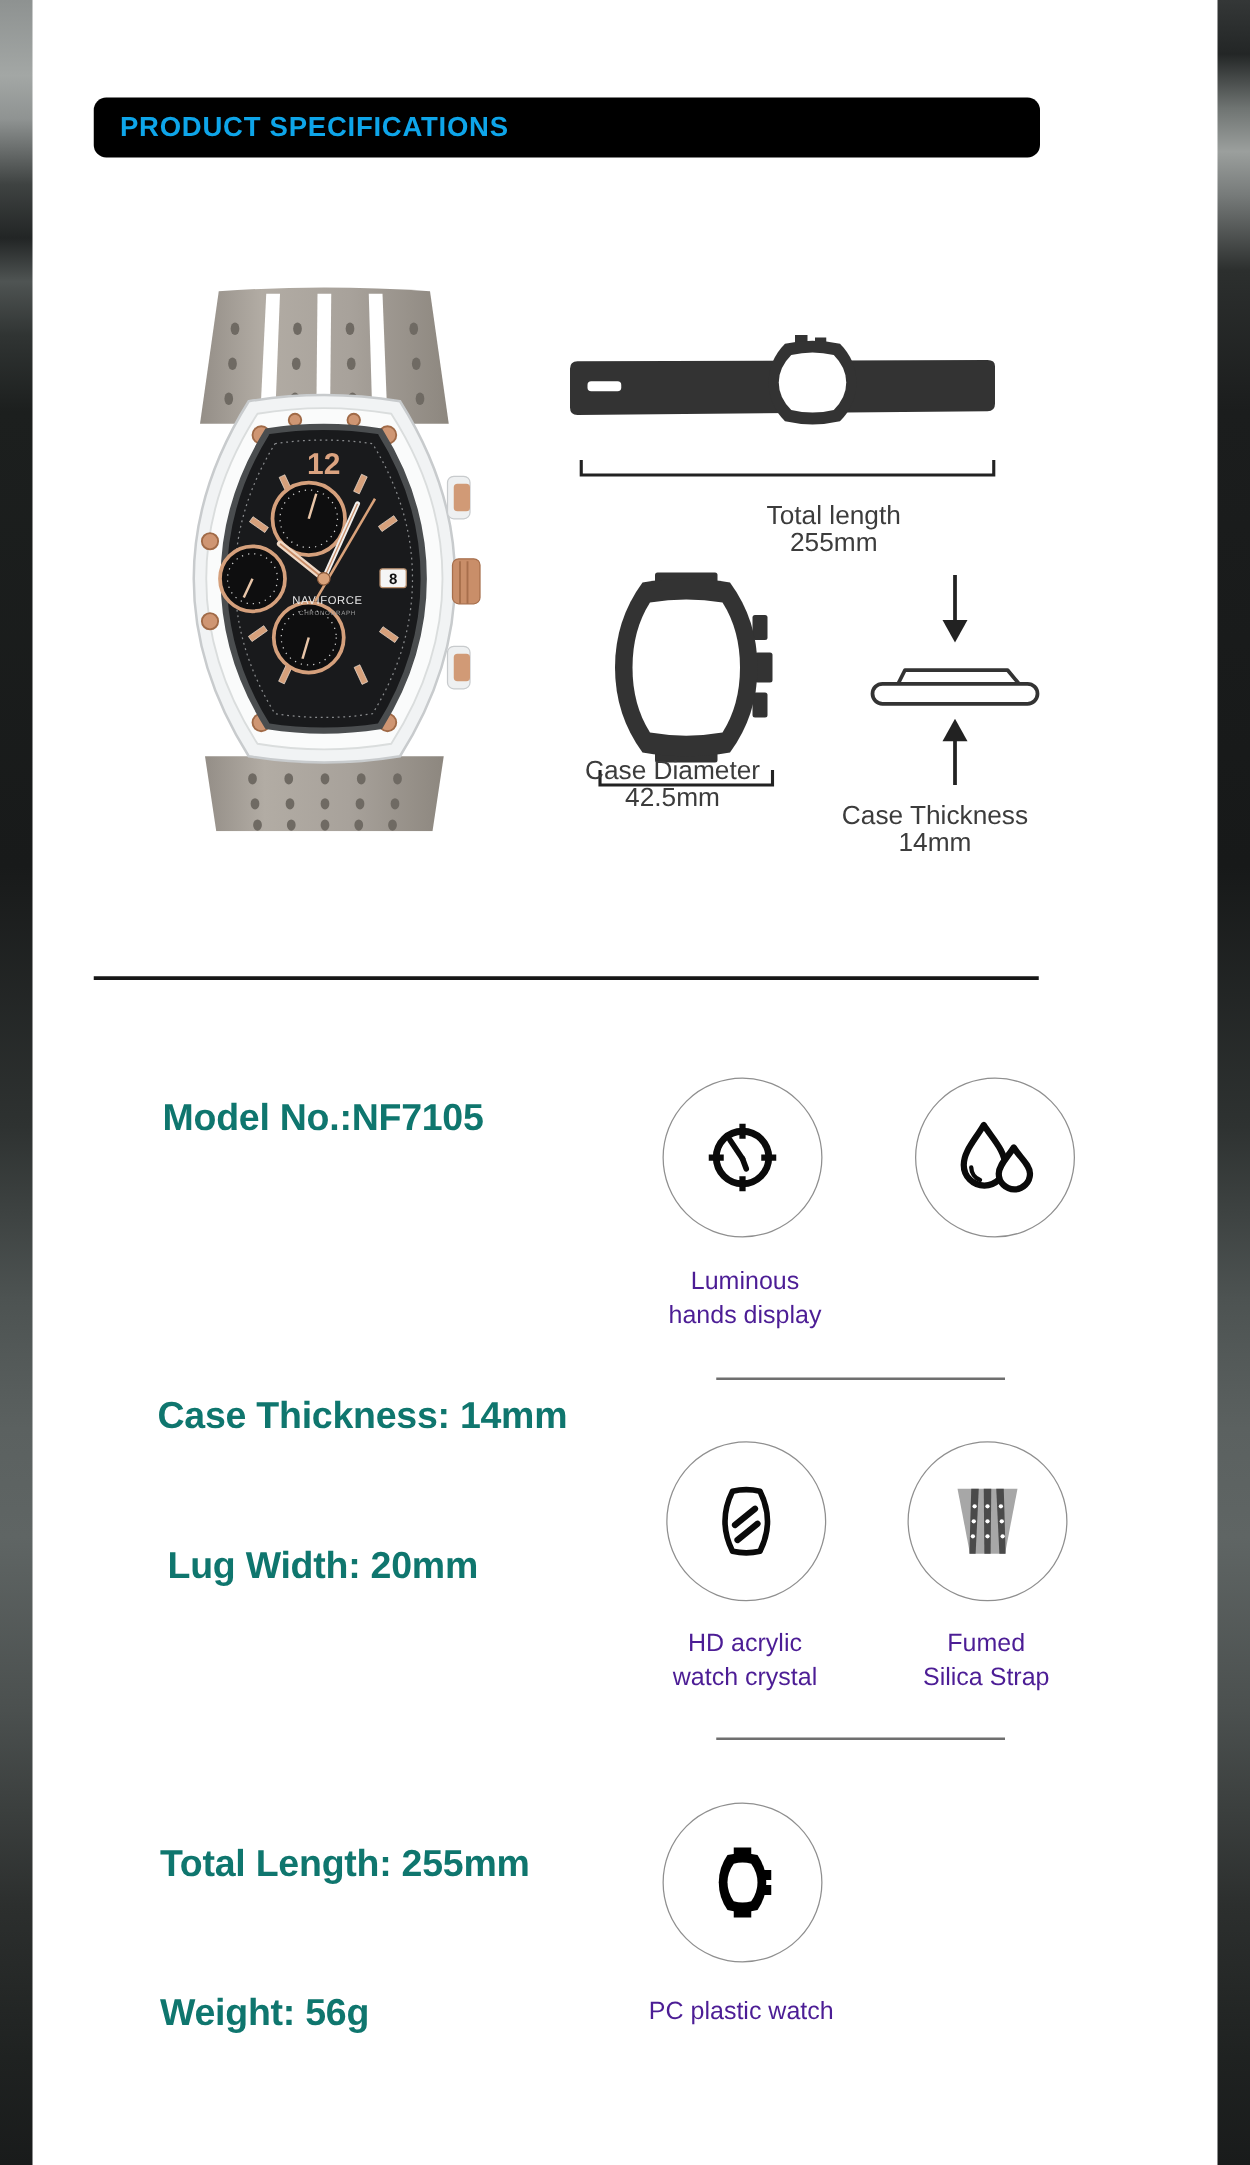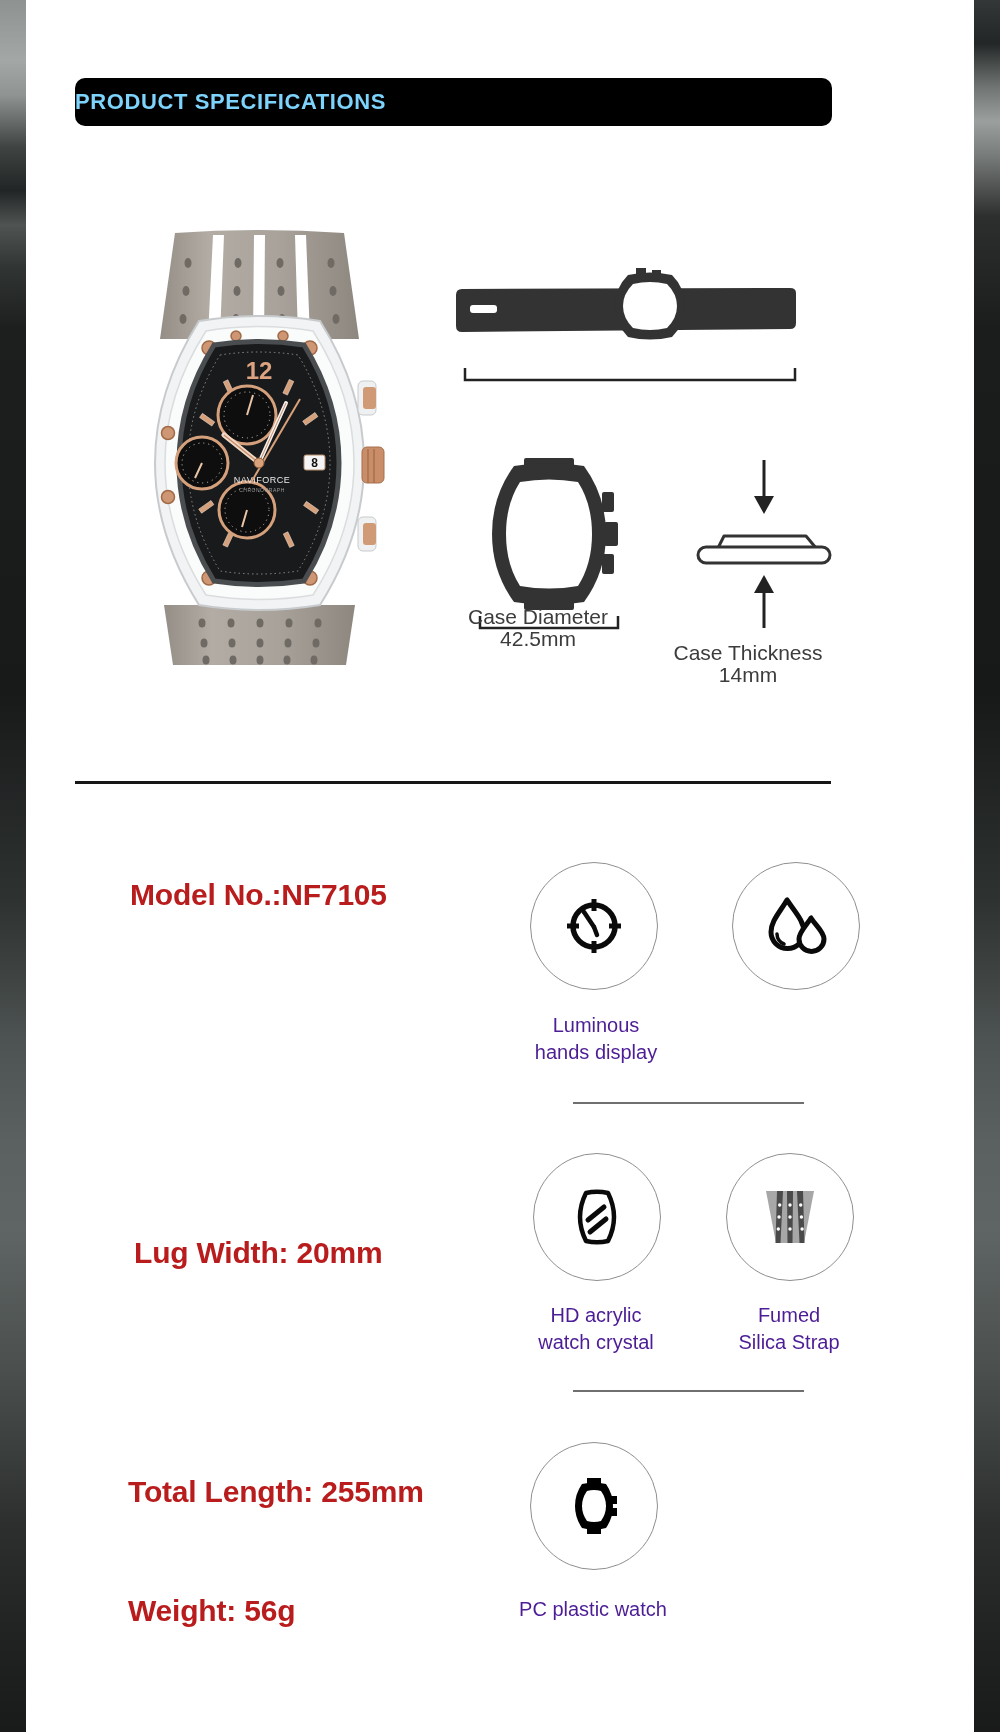--- a/index.html
+++ b/index.html
@@ -9,24 +9,24 @@
   .edge-left{left:0;width:26px;background:linear-gradient(180deg,
     #8e9291 0%,#a3a7a5 3.5%,#8f9392 5.5%,#3f4342 8.5%,#222525 11%,#4f5453 13%,
     #303433 15.5%,#1c1f1e 19%,#181a1a 40%,#2e3231 52%,#4d5352 60%,#5b6160 66%,
     #5f6564 71%,#4b504f 79%,#2c2f2e 88%,#1f2221 95%,#191b1b 100%);}
   .edge-right{left:974px;width:26px;background:linear-gradient(180deg,
     #343737 0%,#232626 2.5%,#6f7472 5%,#9b9f9d 7%,#777b7a 9%,#2c2f2e 12.5%,
     #1b1d1d 19%,#171919 40%,#2e3231 52%,#4d5352 60%,#5b6160 66%,#5f6564 71%,
     #4b504f 79%,#2c2f2e 88%,#1f2221 95%,#191b1b 100%);}
   .banner{position:absolute;left:75px;top:78px;width:757px;height:48px;background:#000;
           border-radius:10px;display:flex;align-items:center;}
-  .banner span{color:#7dd3fc;font-weight:bold;font-size:22px;letter-spacing:.6px;}
+  .banner span{color:#0ea5e9;font-weight:bold;font-size:22px;letter-spacing:.6px;padding-left:21px;}
   .diagram-label{position:absolute;text-align:center;color:#3c3c3c;font-size:21px;line-height:22px;}
   .divider-main{position:absolute;left:75px;top:781px;width:756px;height:3px;background:#161616;}
-  .spec{position:absolute;color:#b91c1c;font-size:30px;font-weight:bold;letter-spacing:-.2px;
+  .spec{position:absolute;color:#0f766e;font-size:30px;font-weight:bold;letter-spacing:-.2px;
         line-height:38px;white-space:nowrap;}
   .fcircle{position:absolute;width:126px;height:126px;border:1.5px solid #8f8f8f;border-radius:50%;
         display:flex;align-items:center;justify-content:center;background:#fff;}
   .flabel{position:absolute;width:220px;text-align:center;color:#4c1d95;font-size:20px;line-height:27px;}
   .divider-small{position:absolute;width:231px;height:1.5px;background:#6f6f6f;}
   svg{display:block;}
 </style>
 </head>
 <body>
 
@@ -152,20 +152,24 @@
   <svg style="position:absolute;left:452px;top:242px;" width="346" height="146" viewBox="0 0 346 146">
     <path d="M10,47 Q4,47 4,53 L4,84 Q4,90 10,90 L338,87 Q344,87 344,81 L344,51 Q344,46 338,46 Z" fill="#333"></path>
     <rect x="18" y="63" width="27" height="8" rx="3" fill="#fff"></rect>
     <rect x="184" y="26" width="10" height="9" fill="#333"></rect>
     <rect x="200" y="28" width="9" height="7" fill="#333"></rect>
     <path d="M176,33 Q198,28 220,33 Q233,46 233,64 Q233,82 220,95 Q198,100 176,95 Q163,82 163,64 Q163,46 176,33 Z" fill="#333"></path>
     <path d="M181,42 Q198,38 215,42 Q225,52 225,64 Q225,76 215,86 Q198,90 181,86 Q171,76 171,64 Q171,52 181,42 Z" fill="#fff"></path>
     <path d="M13,126 L13,138 L343,138 L343,126" stroke="#222" stroke-width="2.5" fill="none"></path>
   </svg>
 
+  <div class="diagram-label" style="left:542px;top:402px;width:250px;">
+    <div>Total length</div>
+    <div>255mm</div>
+  </div>
 
   <svg style="position:absolute;left:476px;top:456px;" width="146" height="176" viewBox="0 0 146 176">
     <rect x="48" y="2" width="50" height="12" rx="2" fill="#333"></rect>
     <rect x="48" y="142" width="50" height="12" rx="2" fill="#333"></rect>
     <rect x="126" y="36" width="12" height="20" rx="2" fill="#333"></rect>
     <rect x="128" y="66" width="14" height="24" rx="2" fill="#333"></rect>
     <rect x="126" y="98" width="12" height="20" rx="2" fill="#333"></rect>
     <path d="M38,10 Q73,4 108,10 Q130,40 130,78 Q130,116 108,146 Q73,152 38,146 Q16,116 16,78 Q16,40 38,10 Z" fill="#333"></path>
     <path d="M44,26 Q73,21 102,26 Q116,48 116,78 Q116,108 102,130 Q73,135 44,130 Q30,108 30,78 Q30,48 44,26 Z" fill="#fff"></path>
     <path d="M4,160 L4,172 L142,172 L142,160" stroke="#222" stroke-width="2.5" fill="none"></path>
@@ -186,20 +190,21 @@
   </svg>
 
   <div class="diagram-label" style="left:638px;top:642px;width:220px;">
     <div>Case Thickness</div>
     <div>14mm</div>
   </div>
 
   <div class="divider-main"></div>
 
   <div class="spec" style="left:130px;top:876px;">Model No.:NF7105</div>
+  <div class="spec" style="left:126px;top:1114px;">Case Thickness: 14mm</div>
   <div class="spec" style="left:134px;top:1234px;">Lug Width: 20mm</div>
   <div class="spec" style="left:128px;top:1473px;">Total Length: 255mm</div>
   <div class="spec" style="left:128px;top:1592px;">Weight: 56g</div>
 
   <div class="fcircle" style="left:530px;top:862px;">
     <svg width="64" height="64" viewBox="0 0 64 64">
       <circle cx="32" cy="32" r="21" fill="none" stroke="#0a0a0a" stroke-width="5.5"></circle>
       <g stroke="#0a0a0a" stroke-width="5">
         <line x1="32" y1="5" x2="32" y2="17"></line>
           <line x1="32" y1="47" x2="32" y2="59"></line>

